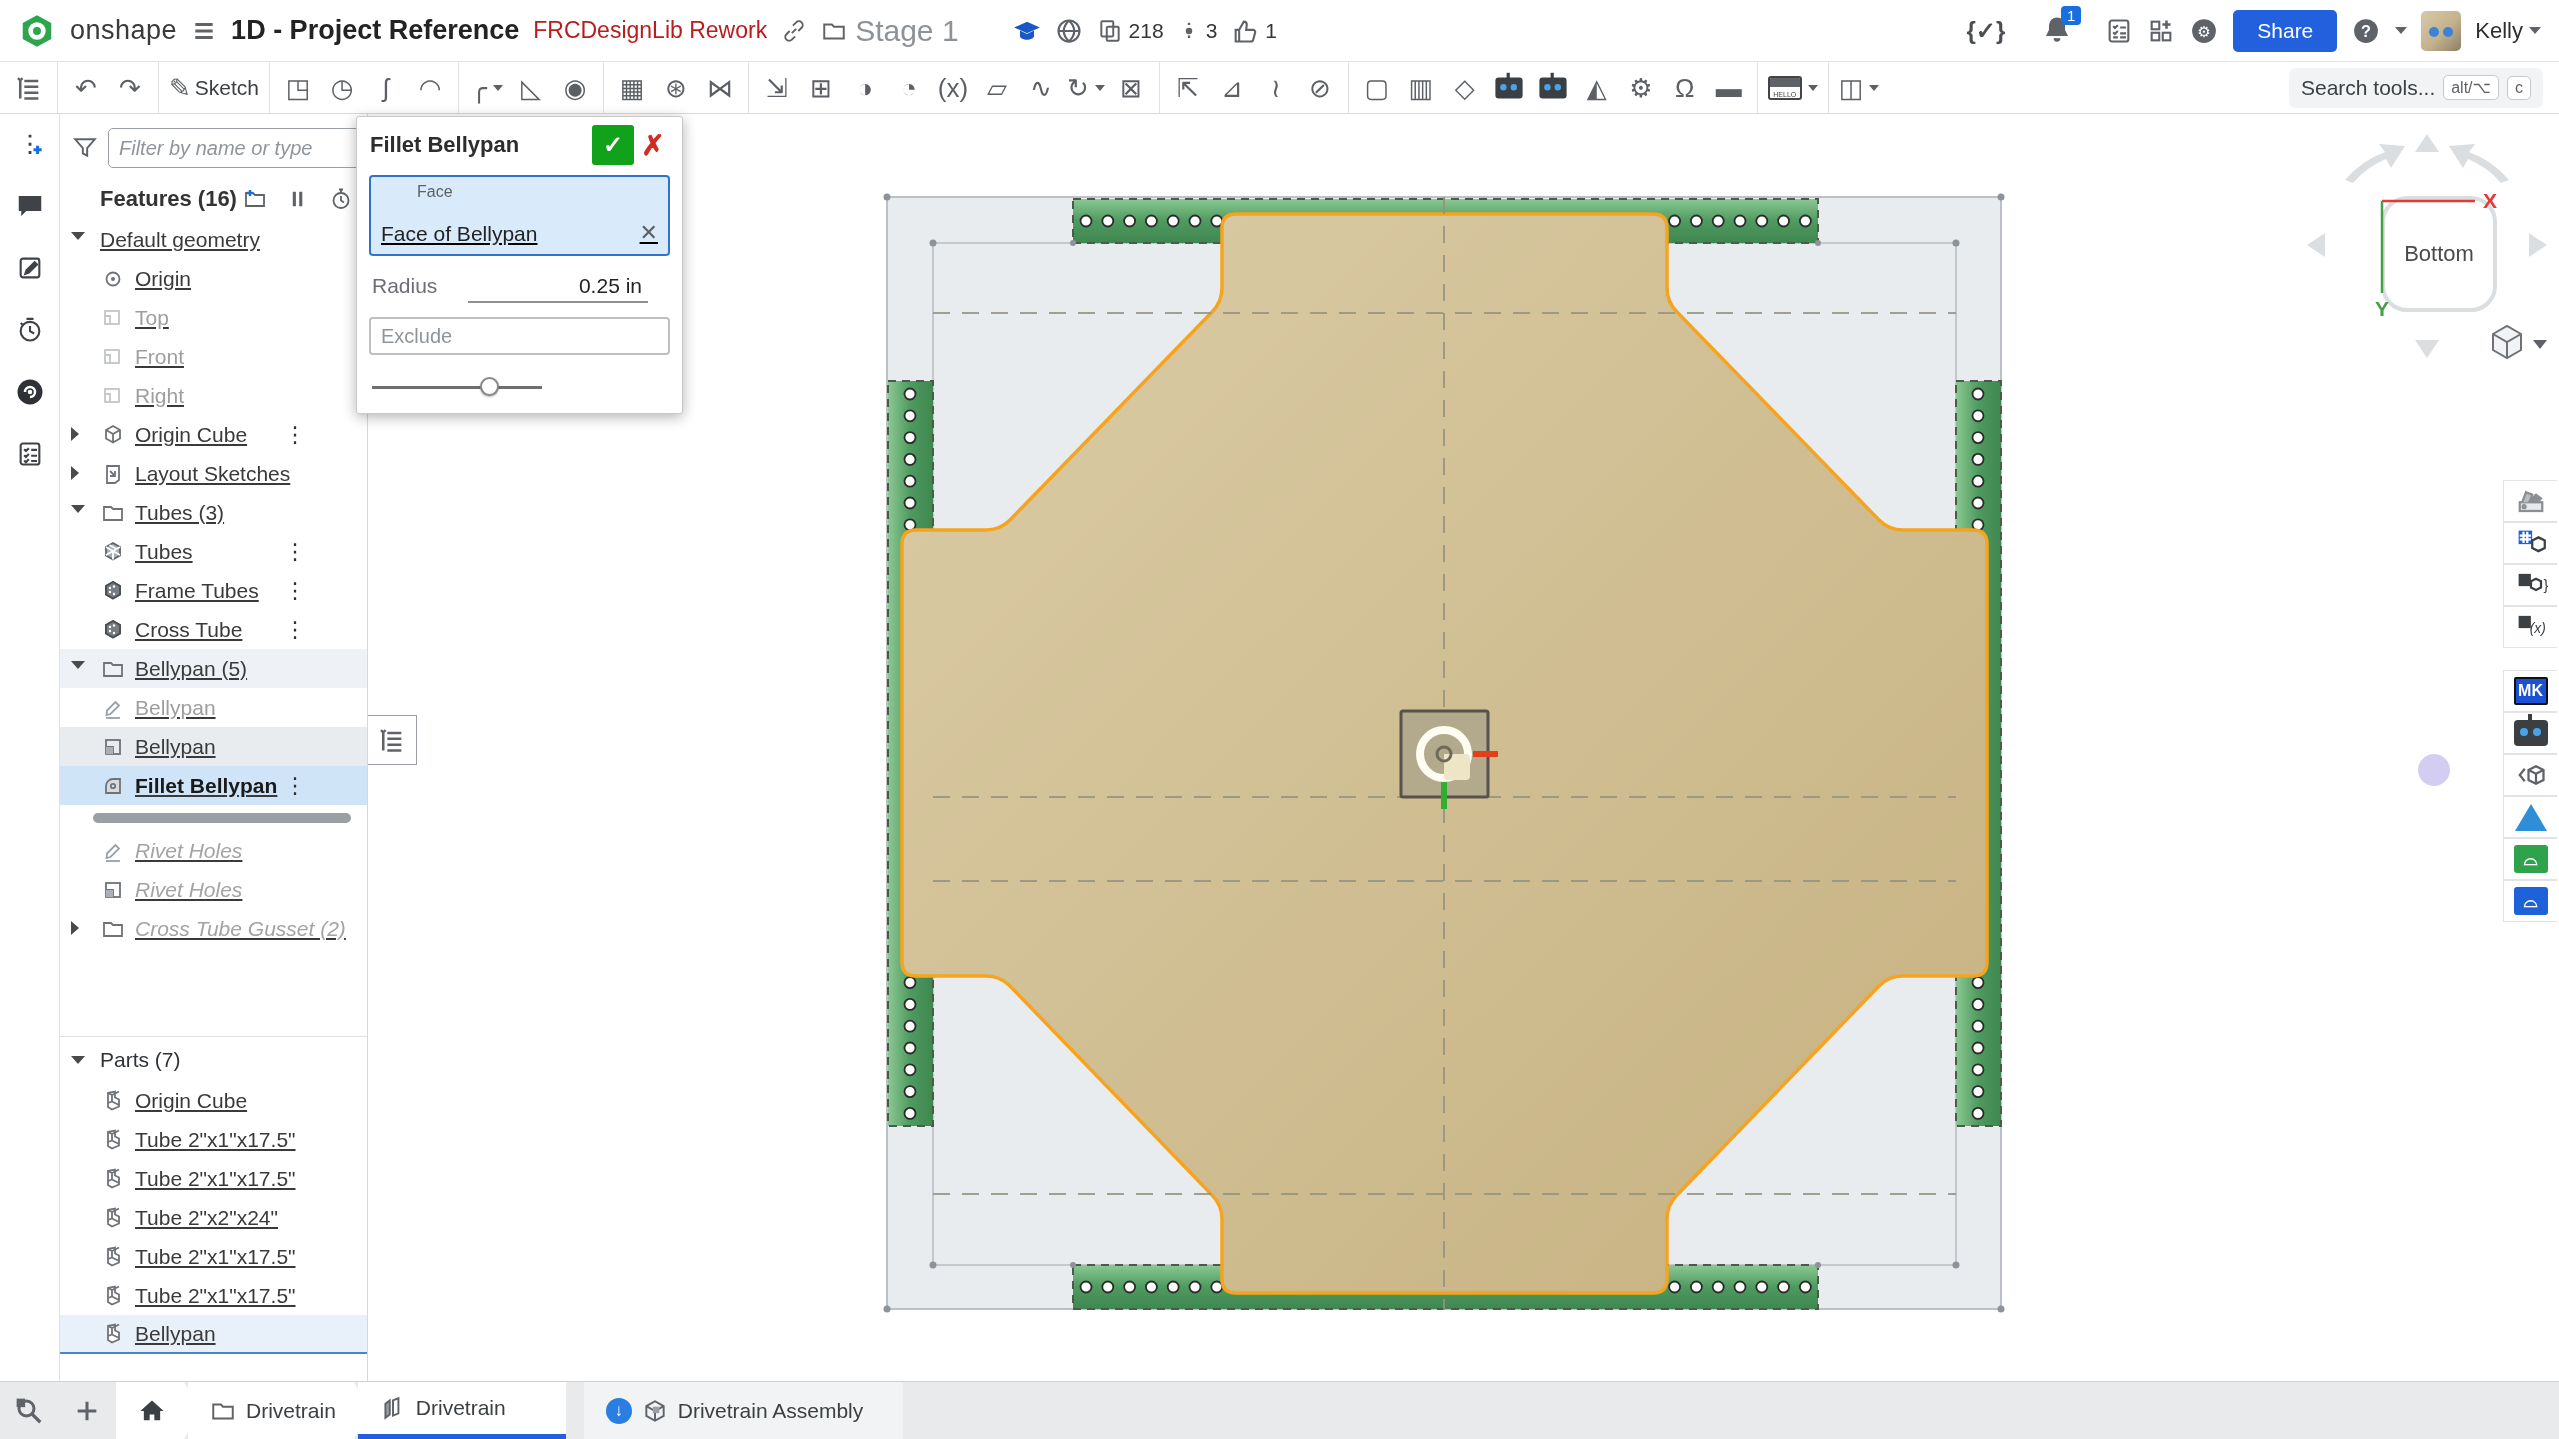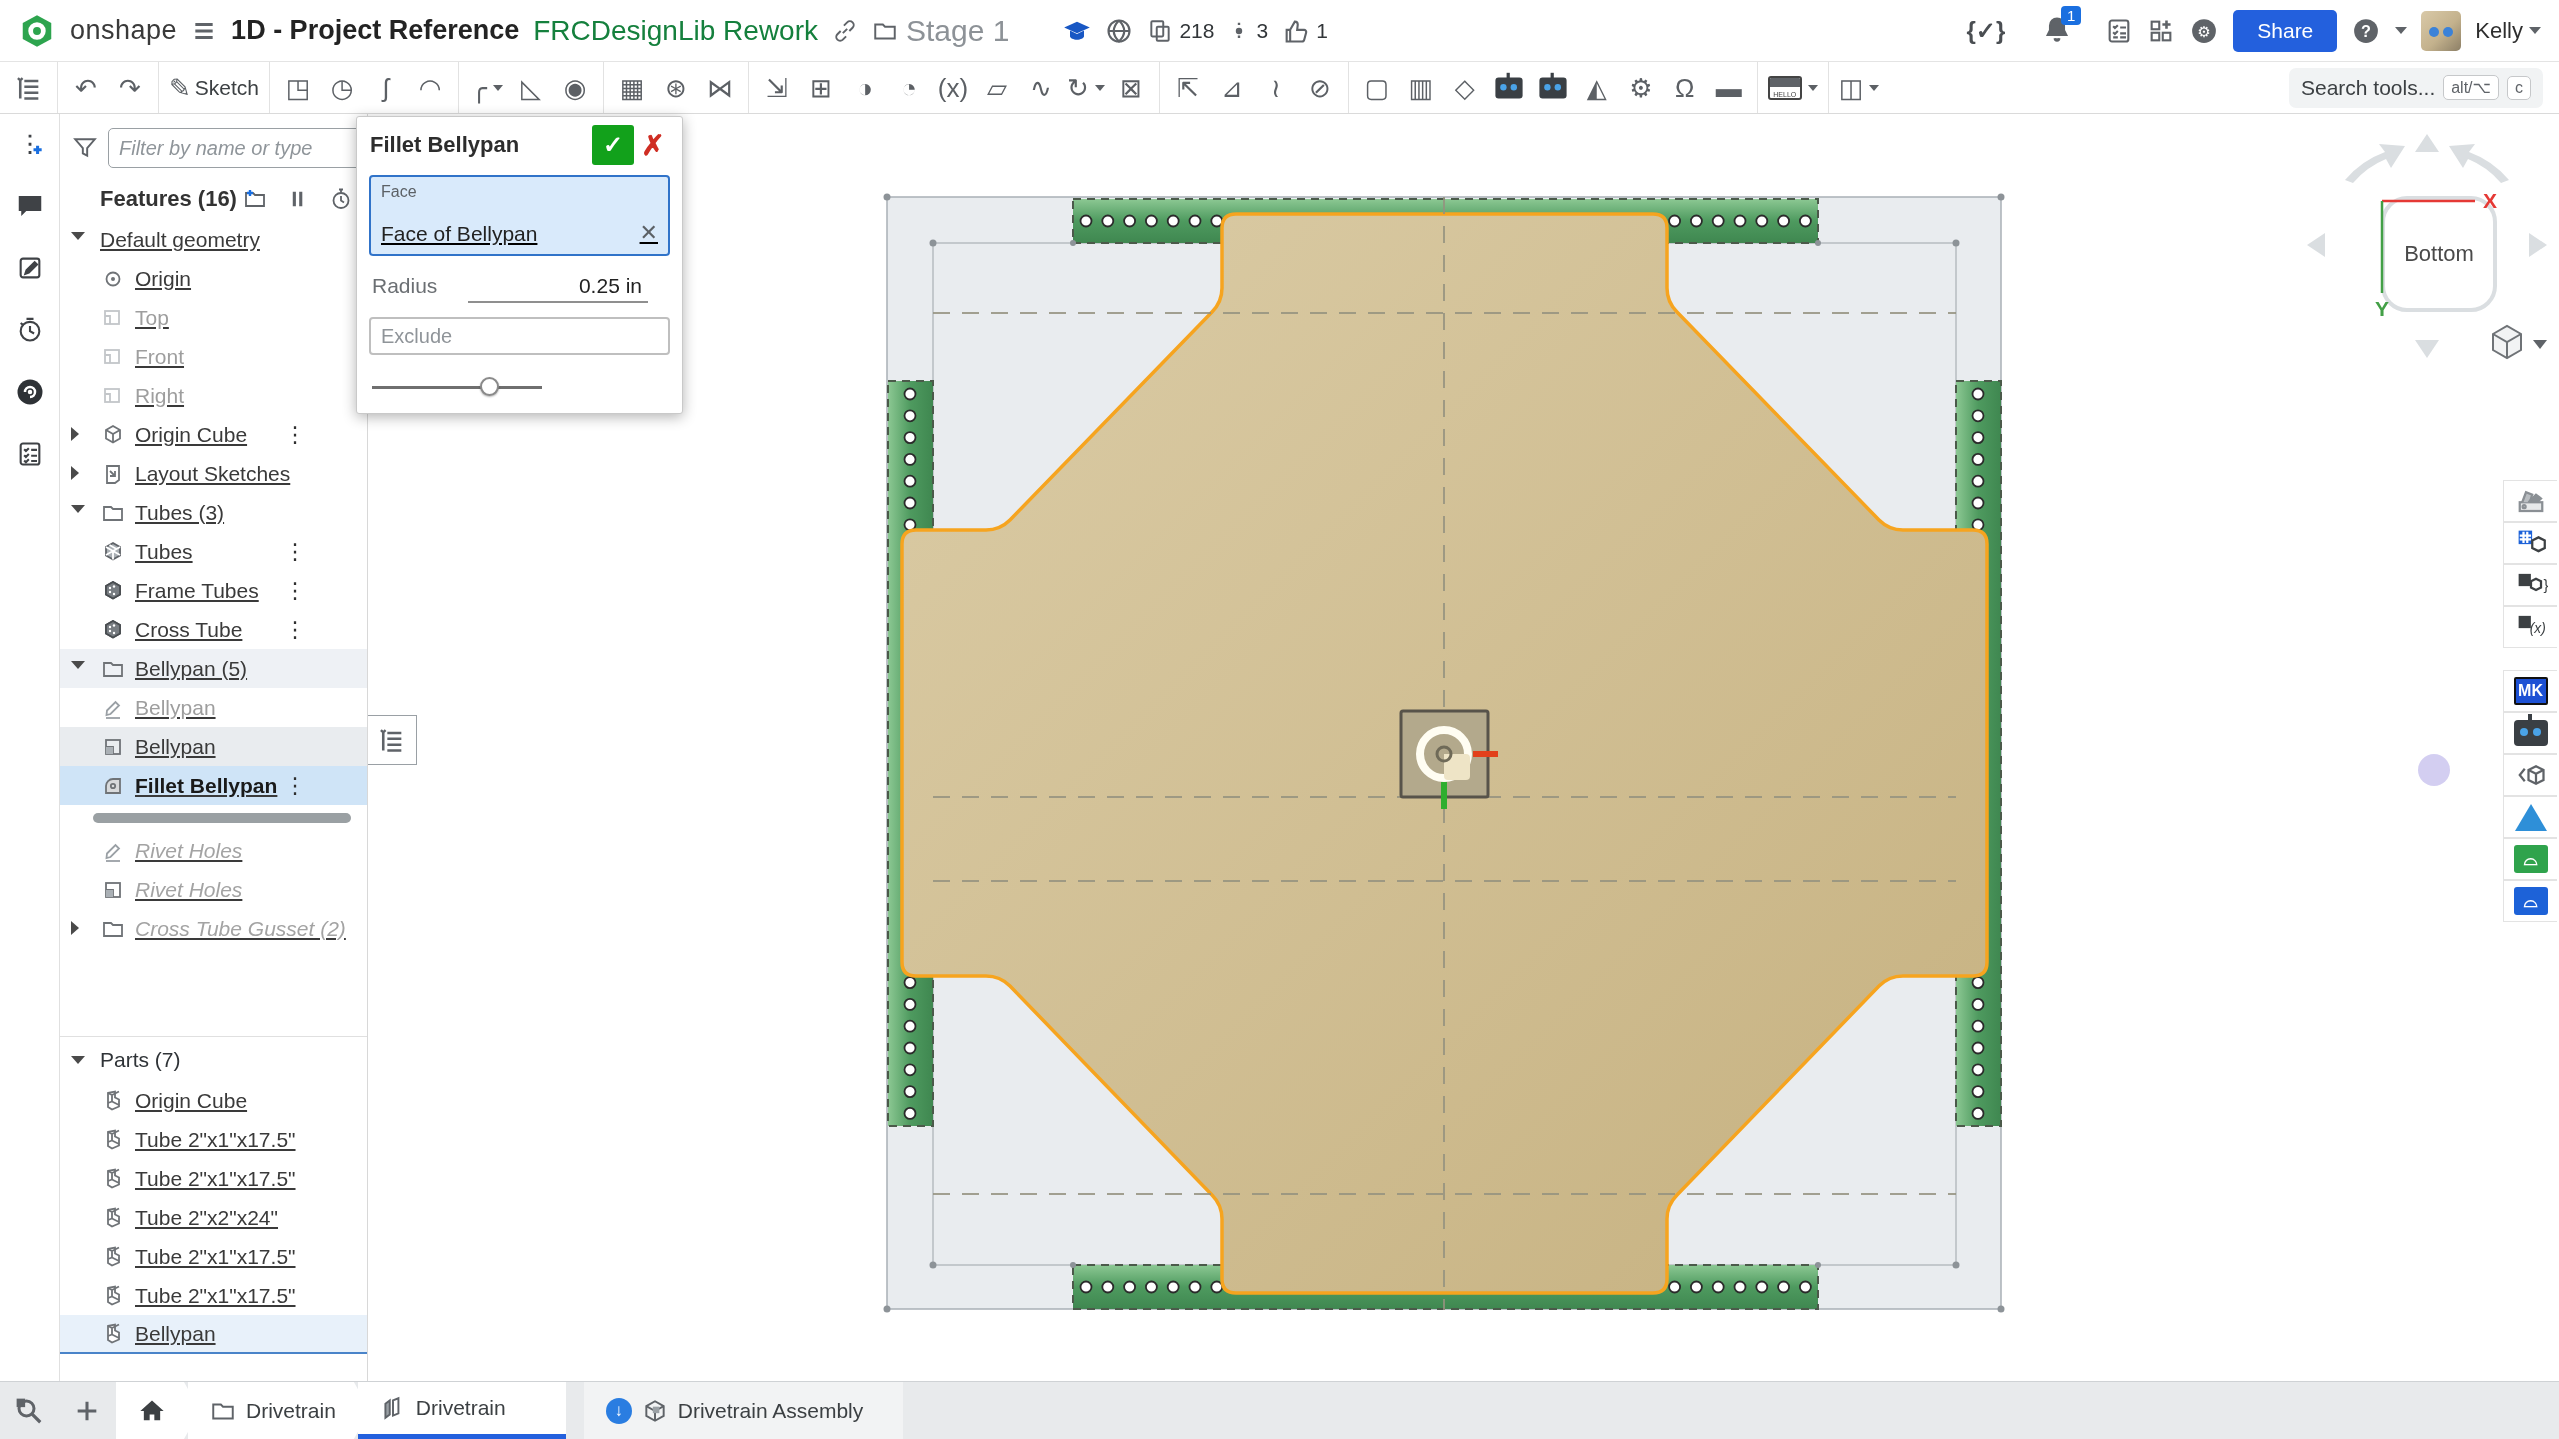--- a/index.html
+++ b/index.html
@@ -5,21 +5,21 @@
   * { margin:0; padding:0; box-sizing:border-box; }
   html,body { width:2559px; height:1439px; overflow:hidden; background:#fff;
     font-family:"Liberation Sans", sans-serif; }
   #app { position:relative; width:2559px; height:1439px; background:#fff; }
 
   
   #header { position:absolute; left:0; top:0; width:100%; height:62px; background:#fff;
     border-bottom:1px solid #e4e4e4; display:flex; align-items:center; padding:0 18px; gap:14px; z-index:60; }
   .wordmark { font-size:27px; color:#3a3a3a; letter-spacing:.5px; }
   .doc-title { font-size:27px; font-weight:bold; color:#232323; white-space:nowrap; }
-  .doc-sub { font-size:28px; color:#15803d; white-space:nowrap; }
+  .doc-sub { font-size:23px; color:#b91c1c; white-space:nowrap; }
   .stage { font-size:30px; color:#8d9297; display:flex; align-items:center; gap:8px; }
   .stat { font-size:21px; color:#323639; display:flex; align-items:center; gap:6px; }
   .hspace { flex:1; }
   .ic { display:inline-flex; align-items:center; justify-content:center; color:#5f6368; }
   .ic svg { display:block; }
   .share-btn { background:var(--accent); color:#fff; font-size:21px; border:none; border-radius:5px;
     padding:9px 24px; cursor:pointer; }
   .bell-wrap { position:relative; }
   .badge { position:absolute; top:-9px; right:-10px; background:#1a6fe0; color:#fff; font-size:15px;
     border-radius:4px; padding:1px 6px; }
@@ -121,21 +121,21 @@
   #dialog { position:absolute; left:356px; top:116px; width:327px; background:#fff; border:1px solid #c9c9c9;
     border-radius:3px; box-shadow:0 3px 14px rgba(0,0,0,.3); z-index:70; padding-bottom:16px; }
   .dlg-title-row { display:flex; align-items:center; padding:8px 10px 8px 13px; }
   .dlg-title { font-size:22px; font-weight:bold; color:#2d2d2d; flex:1; }
   .dlg-ok { width:42px; height:40px; background:var(--ok-green); border:none; border-radius:3px; color:#fff;
     font-size:24px; font-weight:bold; cursor:pointer; }
   .dlg-cancel { width:38px; height:40px; background:none; border:none; color:var(--cancel-red);
     font-size:28px; font-weight:bold; cursor:pointer; }
   .face-box { margin:2px 12px 0 12px; background:#d9eafb; border:2px solid #3073c9; border-radius:4px;
     padding:6px 10px 8px 10px; cursor:pointer; }
-  .face-label { font-size:16px; color:#5c6166; }
+  .face-label { font-size:16px; color:#5c6166;margin-left:36px; }
   .face-val-row { display:flex; align-items:flex-end; margin-top:19px;text-decoration:underline; }
   .face-val { font-size:21px; color:#222; flex:1; }
   .face-clear { font-size:22px; color:#5c6166; cursor:pointer; }
   .radius-row { display:flex; align-items:baseline; padding:16px 14px 0 15px; }
   .radius-label { font-size:21px; color:#6b6f73; width:80px; }
   .radius-field { flex:1; margin-left:16px; margin-right:20px; border-bottom:2px solid #8f8f8f;
     text-align:right; font-size:21px; color:#222; padding:2px 6px 3px 0; cursor:text; }
   .exclude-box { margin:14px 12px 0 12px; border:2px solid #bfbfbf; border-radius:4px; height:38px;
     display:flex; align-items:center; padding:0 10px; cursor:pointer; }
   .exclude-ph { font-size:20px; color:#8f9499; }

